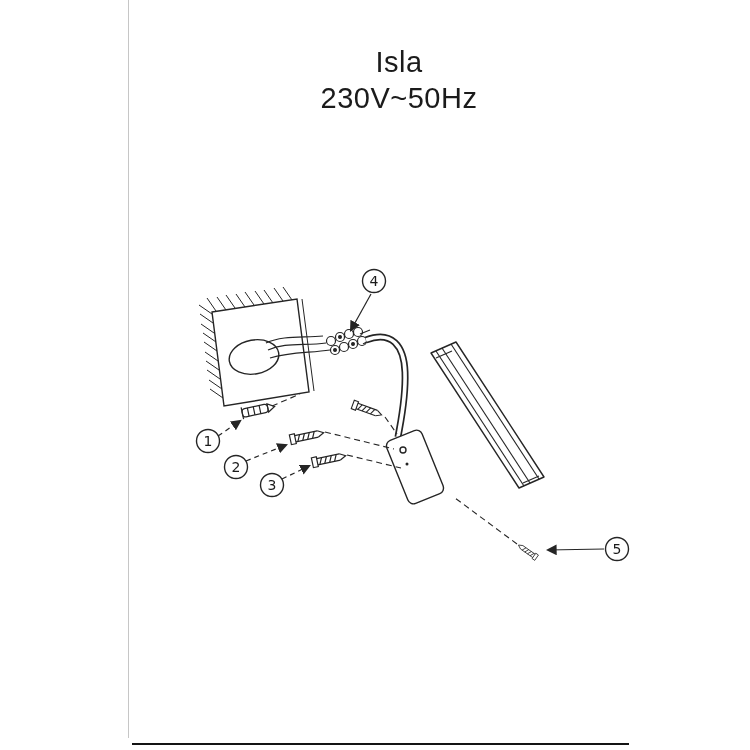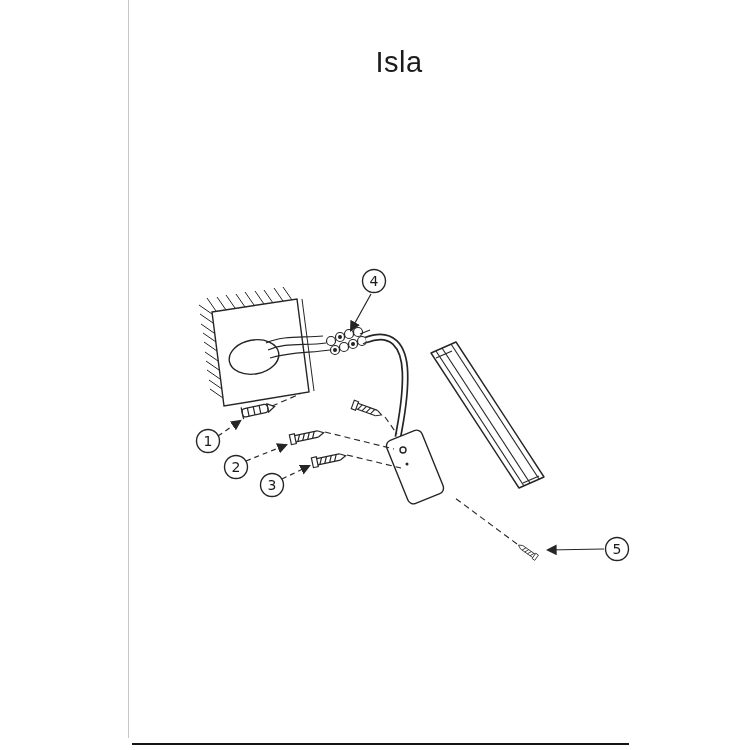--- a/index.html
+++ b/index.html
@@ -49,20 +49,21 @@
 </head>
 <body>
 
 <div class="sheet">
 
   <div class="border-left"></div>
   <div class="border-bottom"></div>
 
   <div class="title-block">
     <div class="title-line">Isla</div>
+    <div class="title-line">230V~50Hz</div>
   </div>
 
   <svg class="diagram" viewBox="0 0 750 750">
     <defs>
       <marker id="arrow" viewBox="0 0 10 10" refX="8" refY="5" markerWidth="9" markerHeight="9" orient="auto-start-reverse">
         <path d="M0,0 L10,5 L0,10 Z" fill="#252525"></path>
       </marker>
       <g id="g-screw" fill="none">
         <path d="M-18,-5 L-18,5 L-13,5 L-13,-5 Z"></path>
         <path d="M-13,-3.2 L10,-3.2 M-13,3.2 L10,3.2"></path>

